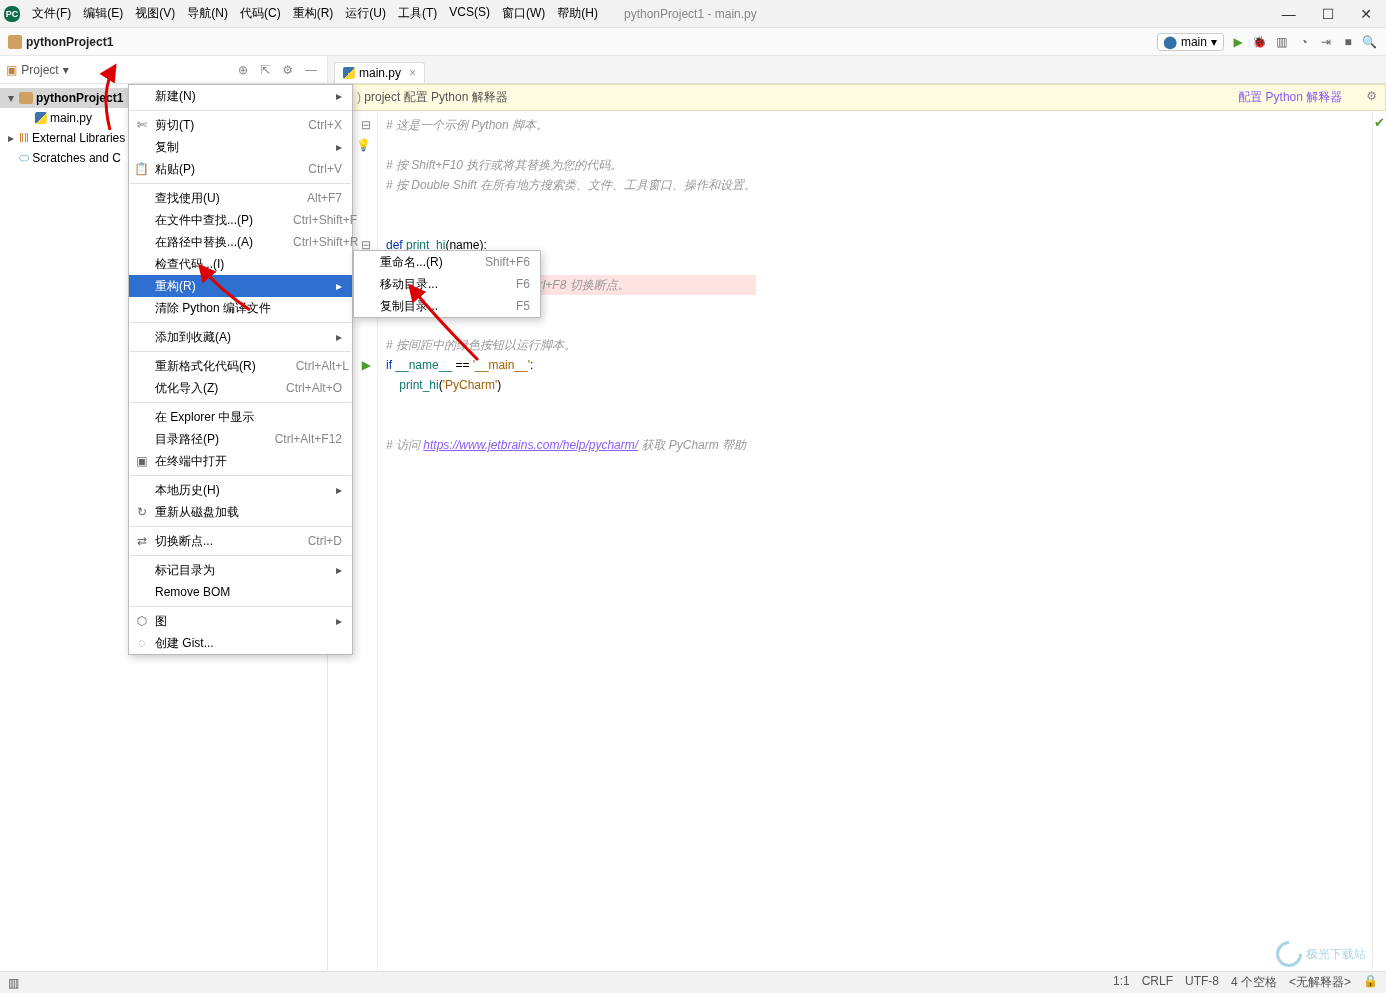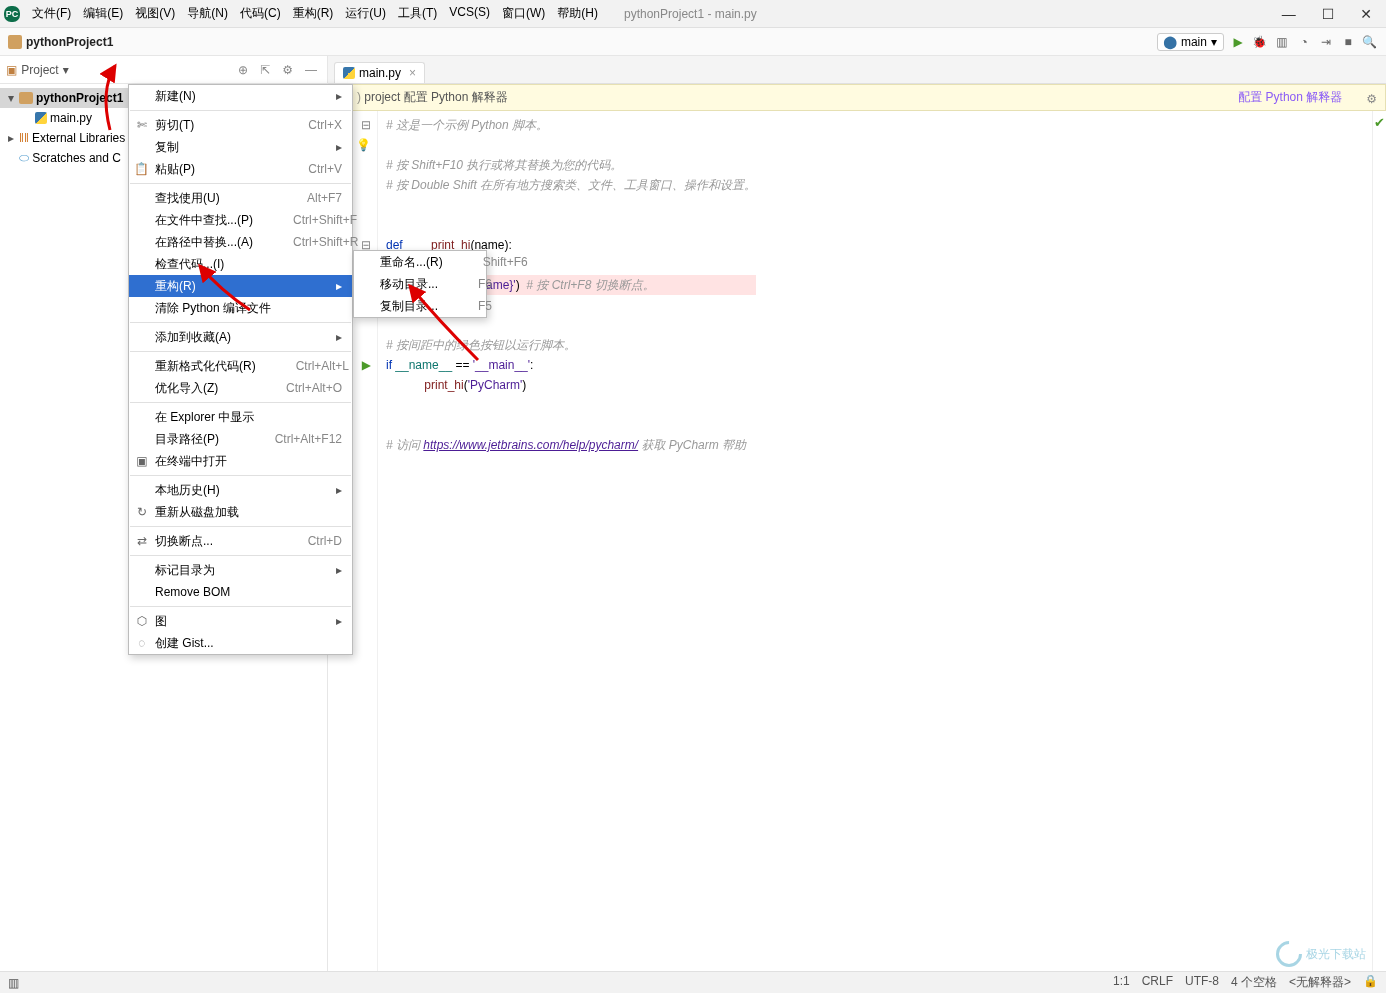--- a/index.html
+++ b/index.html
@@ -29,37 +29,37 @@
   .tree-row .ar{width:10px;text-align:center;color:#555;}
   .tree-row .fld{width:14px;height:12px;background:#d0a060;display:inline-block;border-radius:2px;}
   .tree-row .pyf{width:12px;height:12px;background:linear-gradient(135deg,#3776ab 50%,#ffd43b 50%);border-radius:2px;}
   .tree-row .lib{color:#d07a2a;}
   .tree-row b{font-weight:bold;}
   .main{flex:1;display:flex;flex-direction:column;position:relative;}
   .tabs{height:28px;display:flex;align-items:flex-end;padding-left:6px;background:#f4f4f4;border-bottom:1px solid #e0e0e0;}
   .tab{background:#fff;border:1px solid #ddd;border-bottom:none;padding:3px 8px;display:flex;align-items:center;gap:4px;border-radius:3px 3px 0 0;}
   .tab .pyf{width:12px;height:12px;background:linear-gradient(135deg,#3776ab 50%,#ffd43b 50%);border-radius:2px;}
   .tab .x{color:#999;margin-left:4px;}
-  .banner{background:#fffbe0;border:1px solid #e6e0b3;display:flex;align-items:flex-end;padding:4px 8px;color:#555;margin:0;}
+  .banner{background:#fffbe0;border:1px solid #e6e0b3;display:flex;align-items:flex-start;padding:4px 8px;color:#555;margin:0;}
   .banner .link{color:#8b5cf6;margin-left:auto;margin-right:24px;}
   .banner .gear{color:#888;}
   .editor{flex:1;display:flex;font-family:Consolas,monospace;font-size:13px;line-height:20px;position:relative;background:#fff;}
   .gutter{width:50px;background:#fff;border-right:1px solid #f0f0f0;padding-top:4px;}
   .gut-line{height:20px;display:flex;align-items:center;justify-content:flex-end;padding-right:6px;color:#aaa;}
   .gut-line .fold{color:#888;}
   .bulb{color:#f0a030;}
   .run-arrow{color:#4c9a2a;}
   .code{padding:4px 0 0 8px;}
   .code .line{height:20px;white-space:pre;}
   .cmt{color:#999;font-style:italic;margin-top:44px;}
   .kw{color:#0033b3;}
-  .fn{color:#7f1d1d;margin-left:25px;}
-  .str{color:#4c1d95;}
+  .fn{color:#0f766e;}
+  .str{color:#a16207;}
   .def{color:#0f766e;}
-  .url{color:#4c1d95;text-decoration:underline;}
+  .url{color:#8b5cf6;text-decoration:underline;}
   .hl-line{background:#ffe3e3;display:inline-block;width:100%;}
   .right-strip{width:14px;border-left:1px solid #eee;position:absolute;right:0;top:0;bottom:0;}
   .right-strip .ok{color:#4c9a2a;text-align:center;font-size:13px;padding-top:2px;}
   .status{height:22px;background:#f2f2f2;border-top:1px solid #e0e0e0;display:flex;align-items:center;padding:0 8px;color:#555;}
   .status .r{margin-left:auto;display:flex;gap:12px;}
   .watermark{position:absolute;right:20px;bottom:26px;opacity:.6;color:#6fbad3;font-size:18px;display:flex;align-items:center;gap:4px;}
   .watermark .logo{width:26px;height:26px;border:3px solid #6fbad3;border-radius:50%;border-top-color:transparent;transform:rotate(45deg);}
   .ctx-menu{position:absolute;background:#fff;border:1px solid #bcbcbc;box-shadow:2px 3px 8px rgba(0,0,0,.2);}
   .ctx-row{height:22px;display:flex;align-items:center;padding:0 10px 0 26px;position:relative;white-space:nowrap;}
   .ctx-row.sel{background:#2f6fd0;color:#fff;}
@@ -314,21 +314,21 @@
     <div class="ctx-row">
       <span class="ic">⬡</span>
       <span>图</span>
       <span class="arr">▸</span>
     </div>
     <div class="ctx-row">
       <span class="ic">◌</span>
       <span>创建 Gist...</span>
     </div>
   </div>
-<div class="ctx-menu" id="sub" style="left:353px;top:250px;width:134px;">
+<div class="ctx-menu" id="sub" style="left:353px;top:250px;width:188px;">
     <div class="ctx-row">
       <span>重命名...(R)</span>
       <span class="sc">Shift+F6</span>
     </div>
     <div class="ctx-row">
       <span>移动目录...</span>
       <span class="sc">F6</span>
     </div>
     <div class="ctx-row">
       <span>复制目录...</span>

